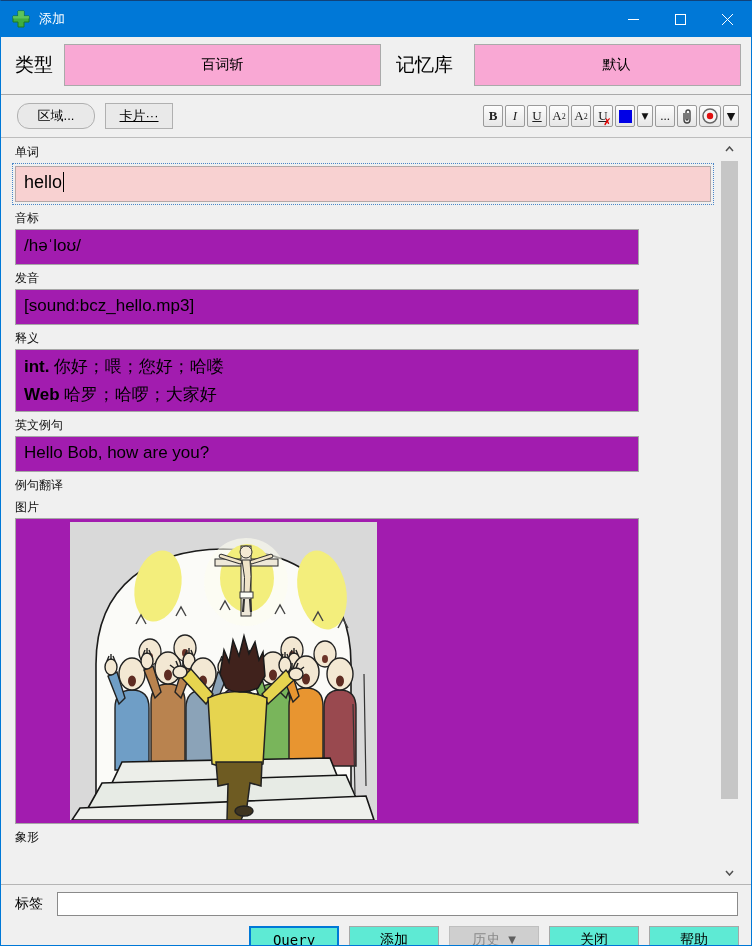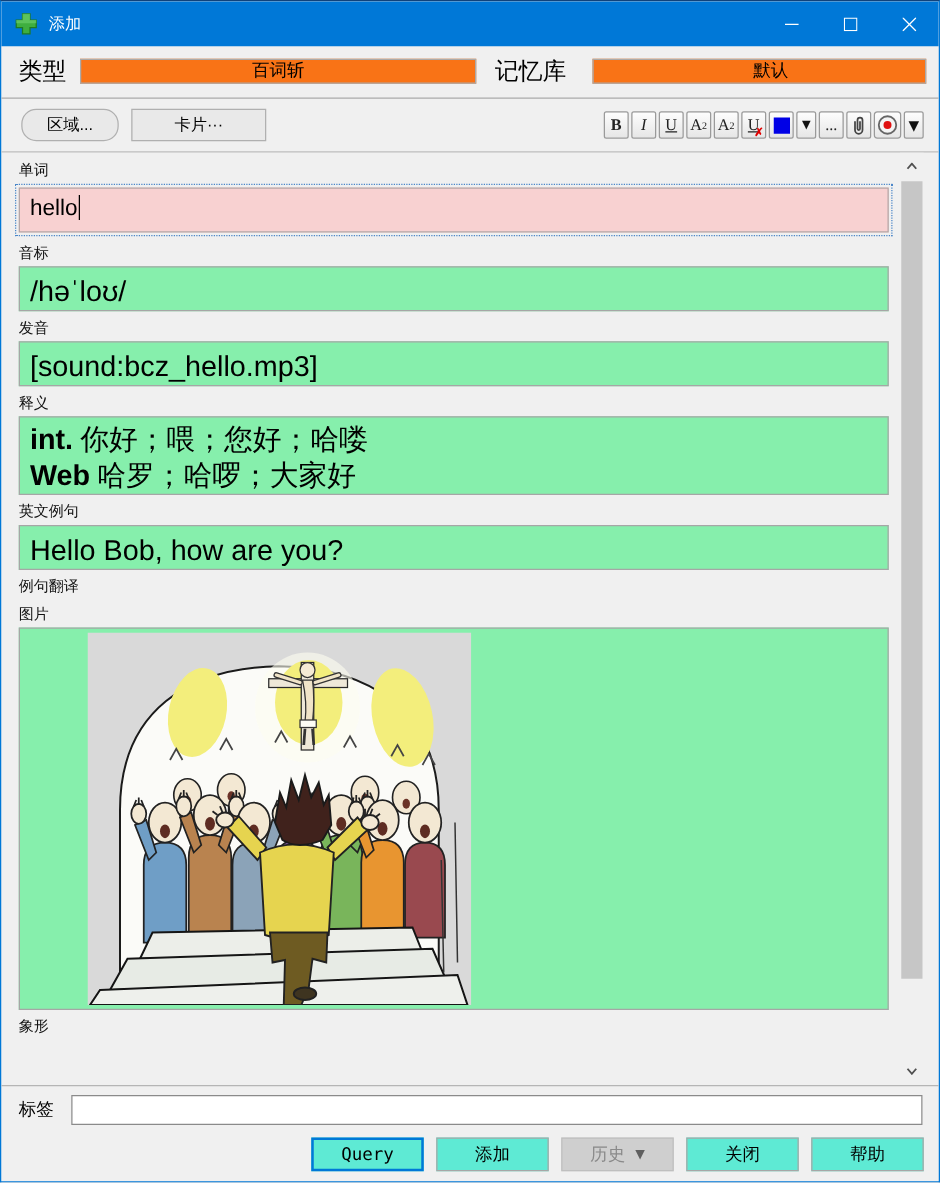--- a/index.html
+++ b/index.html
@@ -12,52 +12,52 @@
   .titlebar { height:36px; background:#0078d7; display:flex; align-items:center; flex:0 0 auto; }
   .app-icon { margin:0 9px 0 11px; display:flex; }
   .title { color:#fff; font-size:13px; }
   .win-btns { margin-left:auto; display:flex; height:100%; }
   .win-btn { width:47px; height:100%; display:flex; align-items:center; justify-content:center; }
 
   
   .header-row { display:flex; align-items:center; padding:7px 10px 8px 14px; gap:0;
                 border-bottom:1px solid #aaaaaa; flex:0 0 auto; }
   .hdr-label { font-size:19px; white-space:nowrap; }
-  .hdr-btn { height:20px; background:#f97316; border:1px solid #aaaaaa; font-size:14px;
+  .hdr-btn { height:42px; background:#f9a8d4; border:1px solid #aaaaaa; font-size:14px;
              display:flex; align-items:center; justify-content:center; color:#000; }
   .hdr-btn.type { width:317px; margin:0 15px 0 11px; }
   .hdr-btn.deck { flex:1; margin-left:21px;padding-left:24px; }
 
   
   .tools-row { display:flex; align-items:center; padding:8px 12px 8px 16px; flex:0 0 auto; }
   .dlg-btn { height:26px; background:#e9e9e9; border:1px solid #b0b0b0; font-size:13px;
              display:flex; align-items:center; justify-content:center; }
   .btn-fields { width:78px;border-radius:12px; }
-  .btn-cards { width:108px; margin-left:10px; }
+  .btn-cards { width:68px; margin-left:10px;text-decoration:underline; }
   .fmt-bar { margin-left:auto; display:flex; align-items:center; gap:2px; }
   .fmt-btn { width:20px; height:22px; border:1px solid #9a9a9a; border-radius:2px;
              background:linear-gradient(#fdfdfd,#e6e6e6); display:flex; align-items:center;
              justify-content:center; font-family:"Liberation Serif", serif; font-size:13px;
              color:#222; position:relative; padding:0; }
   .fmt-btn .b { font-weight:bold; }
   .fmt-btn .i { font-style:italic; }
   .fmt-btn .u { text-decoration:underline; }
   .fmt-btn sup, .fmt-btn sub { font-size:8px; }
   .fmt-btn .red-x { position:absolute; right:1px; bottom:-1px; color:#e00000; font-size:9px; font-weight:bold; }
   .swatch { width:13px; height:13px; display:block; }
   .tri { font-size:9px; color:#111; font-family:"DejaVu Sans", sans-serif; }
   .fmt-btn.narrow { width:16px; }
   .fmt-btn.rec { width:22px; border-radius:3px; }
 
   
   .scroll-area { position:relative; height:748px; flex:0 0 auto; border-top:1px solid #bdbdbd;
                  border-bottom:1px solid #b5b5b5; overflow:hidden; padding-left:14px; }
   .f-label { font-size:12px; color:#111; margin:5px 0 2px; }
   .f-label.first { margin-top:6px; }
-  .f-box { width:696px; background:#86efac; border:1px solid #a6a6a6; font-size:23px;
+  .f-box { width:624px; background:#a21caf; border:1px solid #a6a6a6; font-size:17px;
            padding:6px 8px; height:36px; color:#000; }
   .focus-ring { width:702px; margin-left:-3px; border:1px dotted #4a86c8; padding:2px; }
   .f-box.word { width:100%; background:#f8d1d1; border:1px solid #b4a7a7; font-size:18px; padding:5px 8px; }
   .caret { display:inline-block; width:1px; height:20px; background:#000; vertical-align:text-bottom; margin-left:1px; }
   .f-box.multi { height:63px; padding:3px 8px; line-height:28px; font-family:"Liberation Serif", serif; }
   .f-box.multi b { font-family:"Liberation Sans", sans-serif; }
   .f-box.cjk { font-family:"Liberation Serif", serif; }
   .f-box.pic { height:306px; padding:0; }
   .f-box.pic svg { display:block; margin:3px 0 0 54px; }
 

